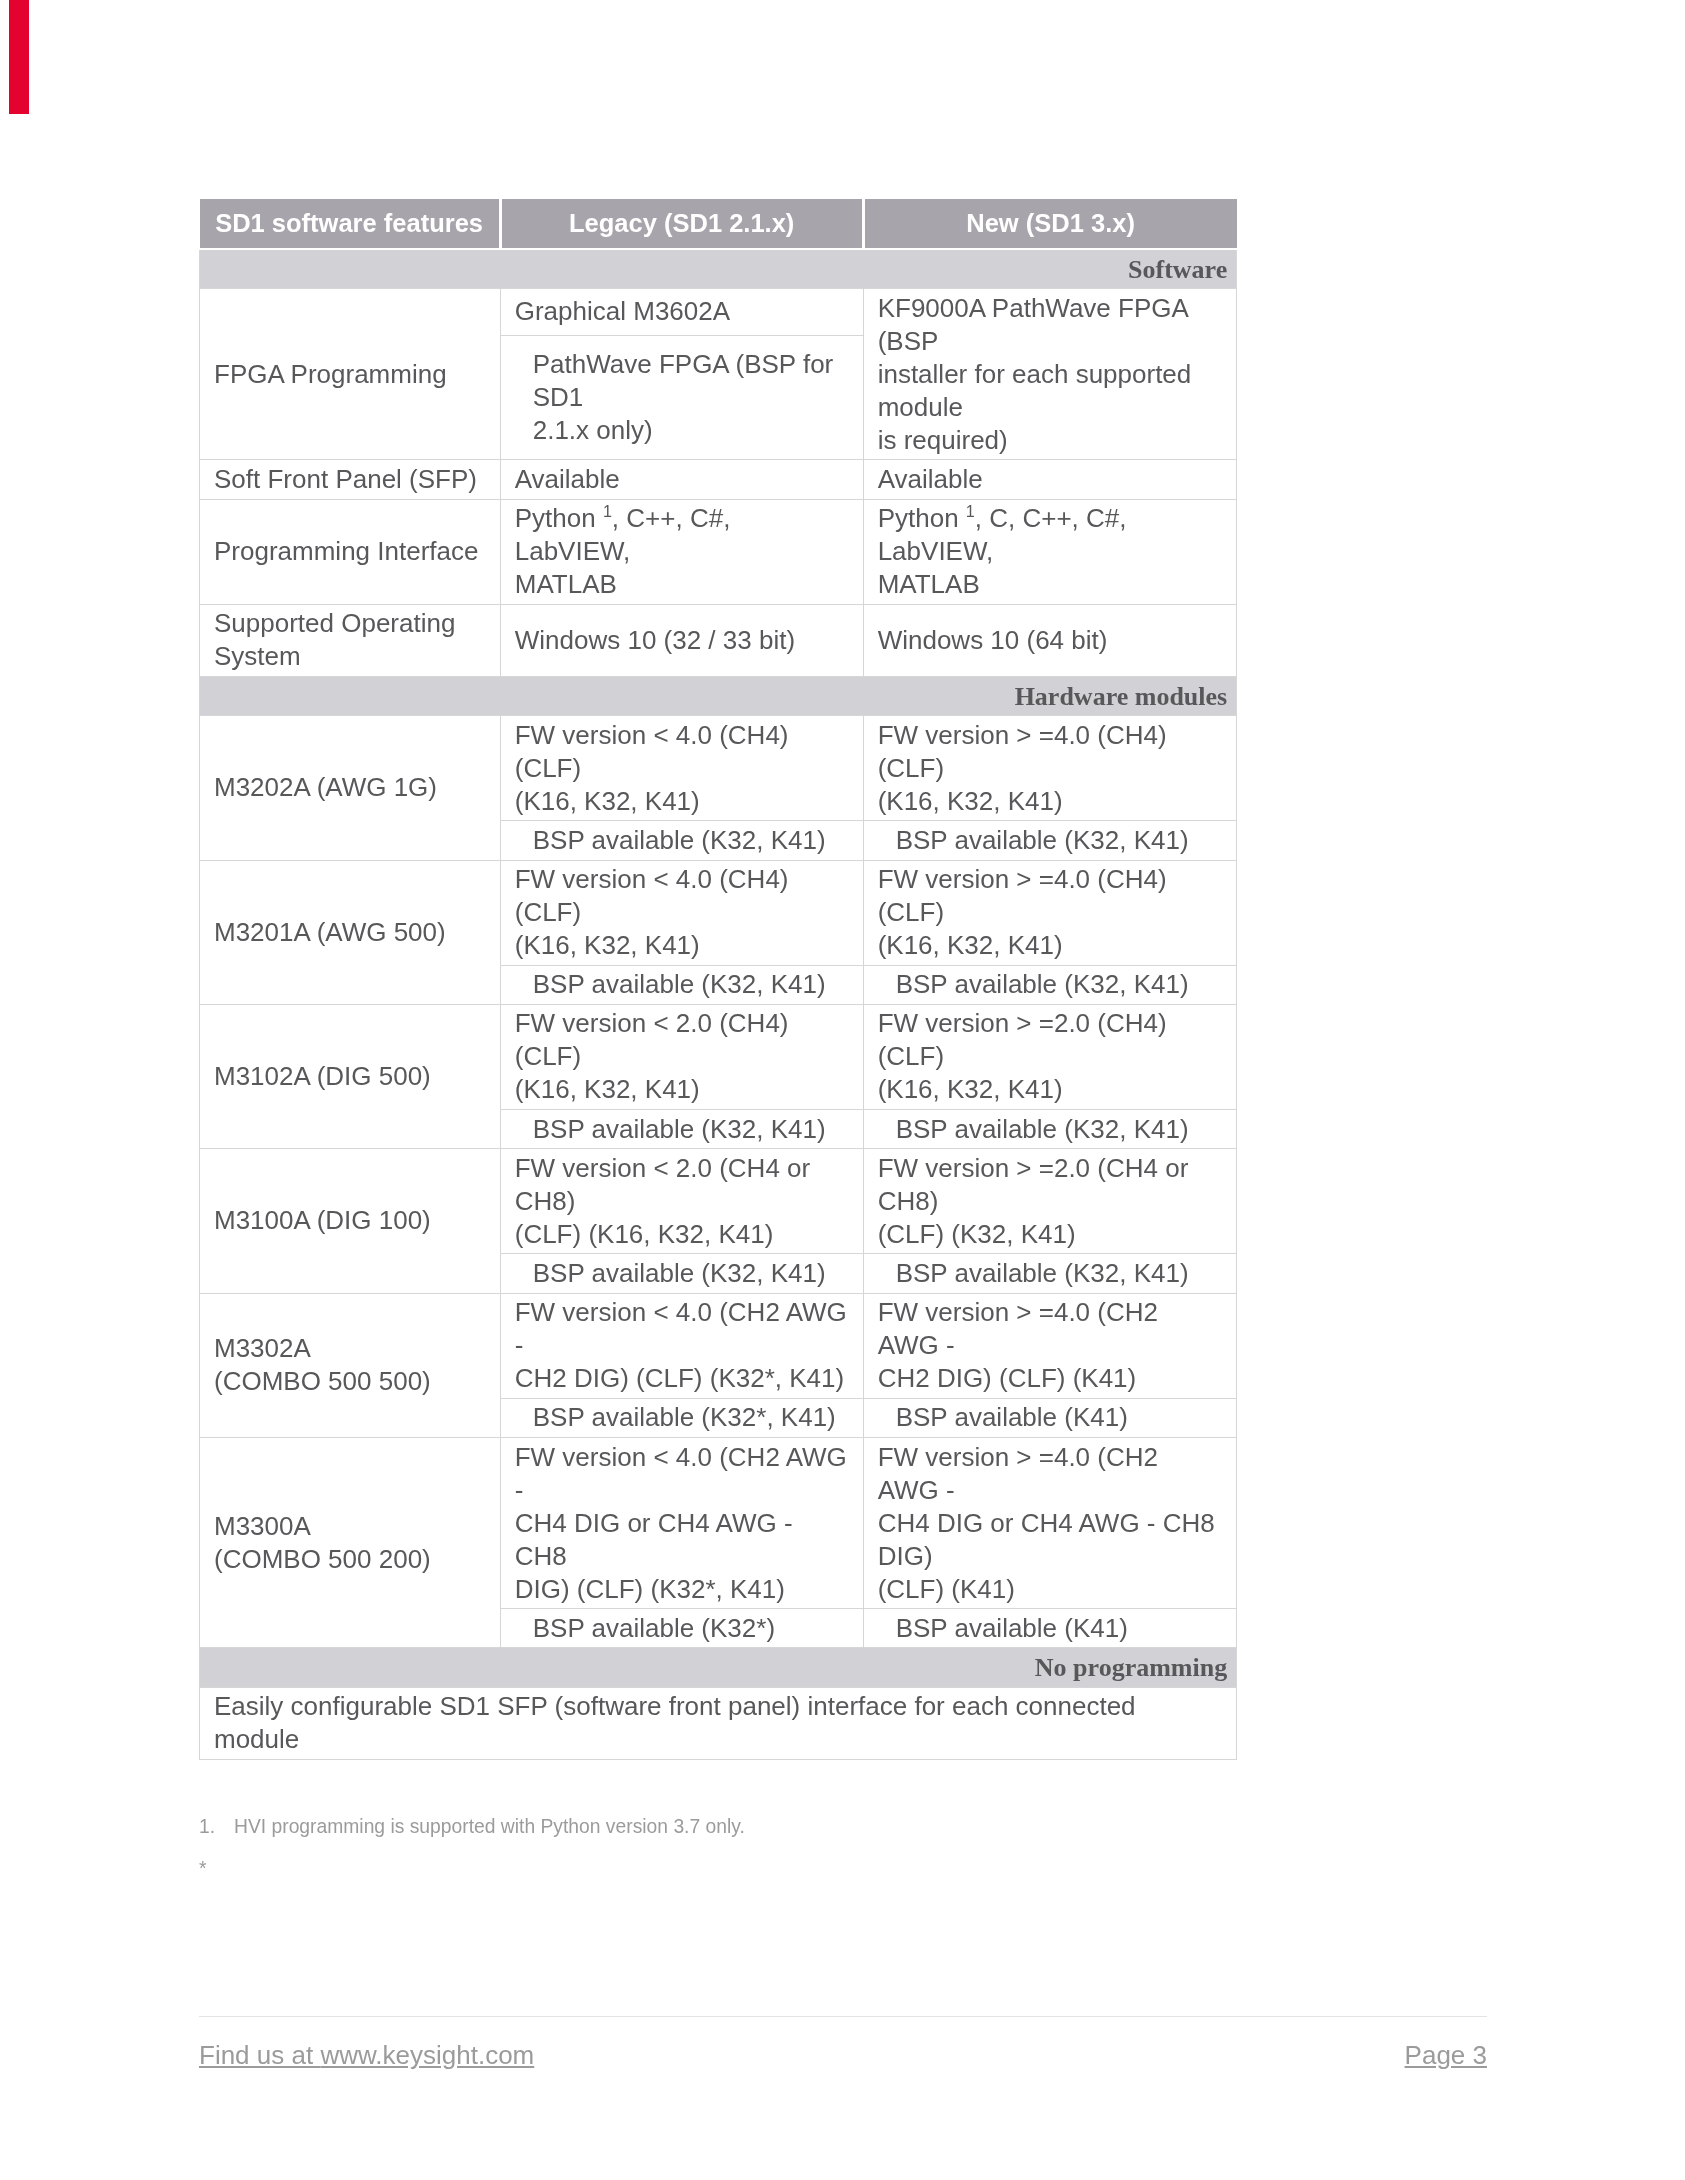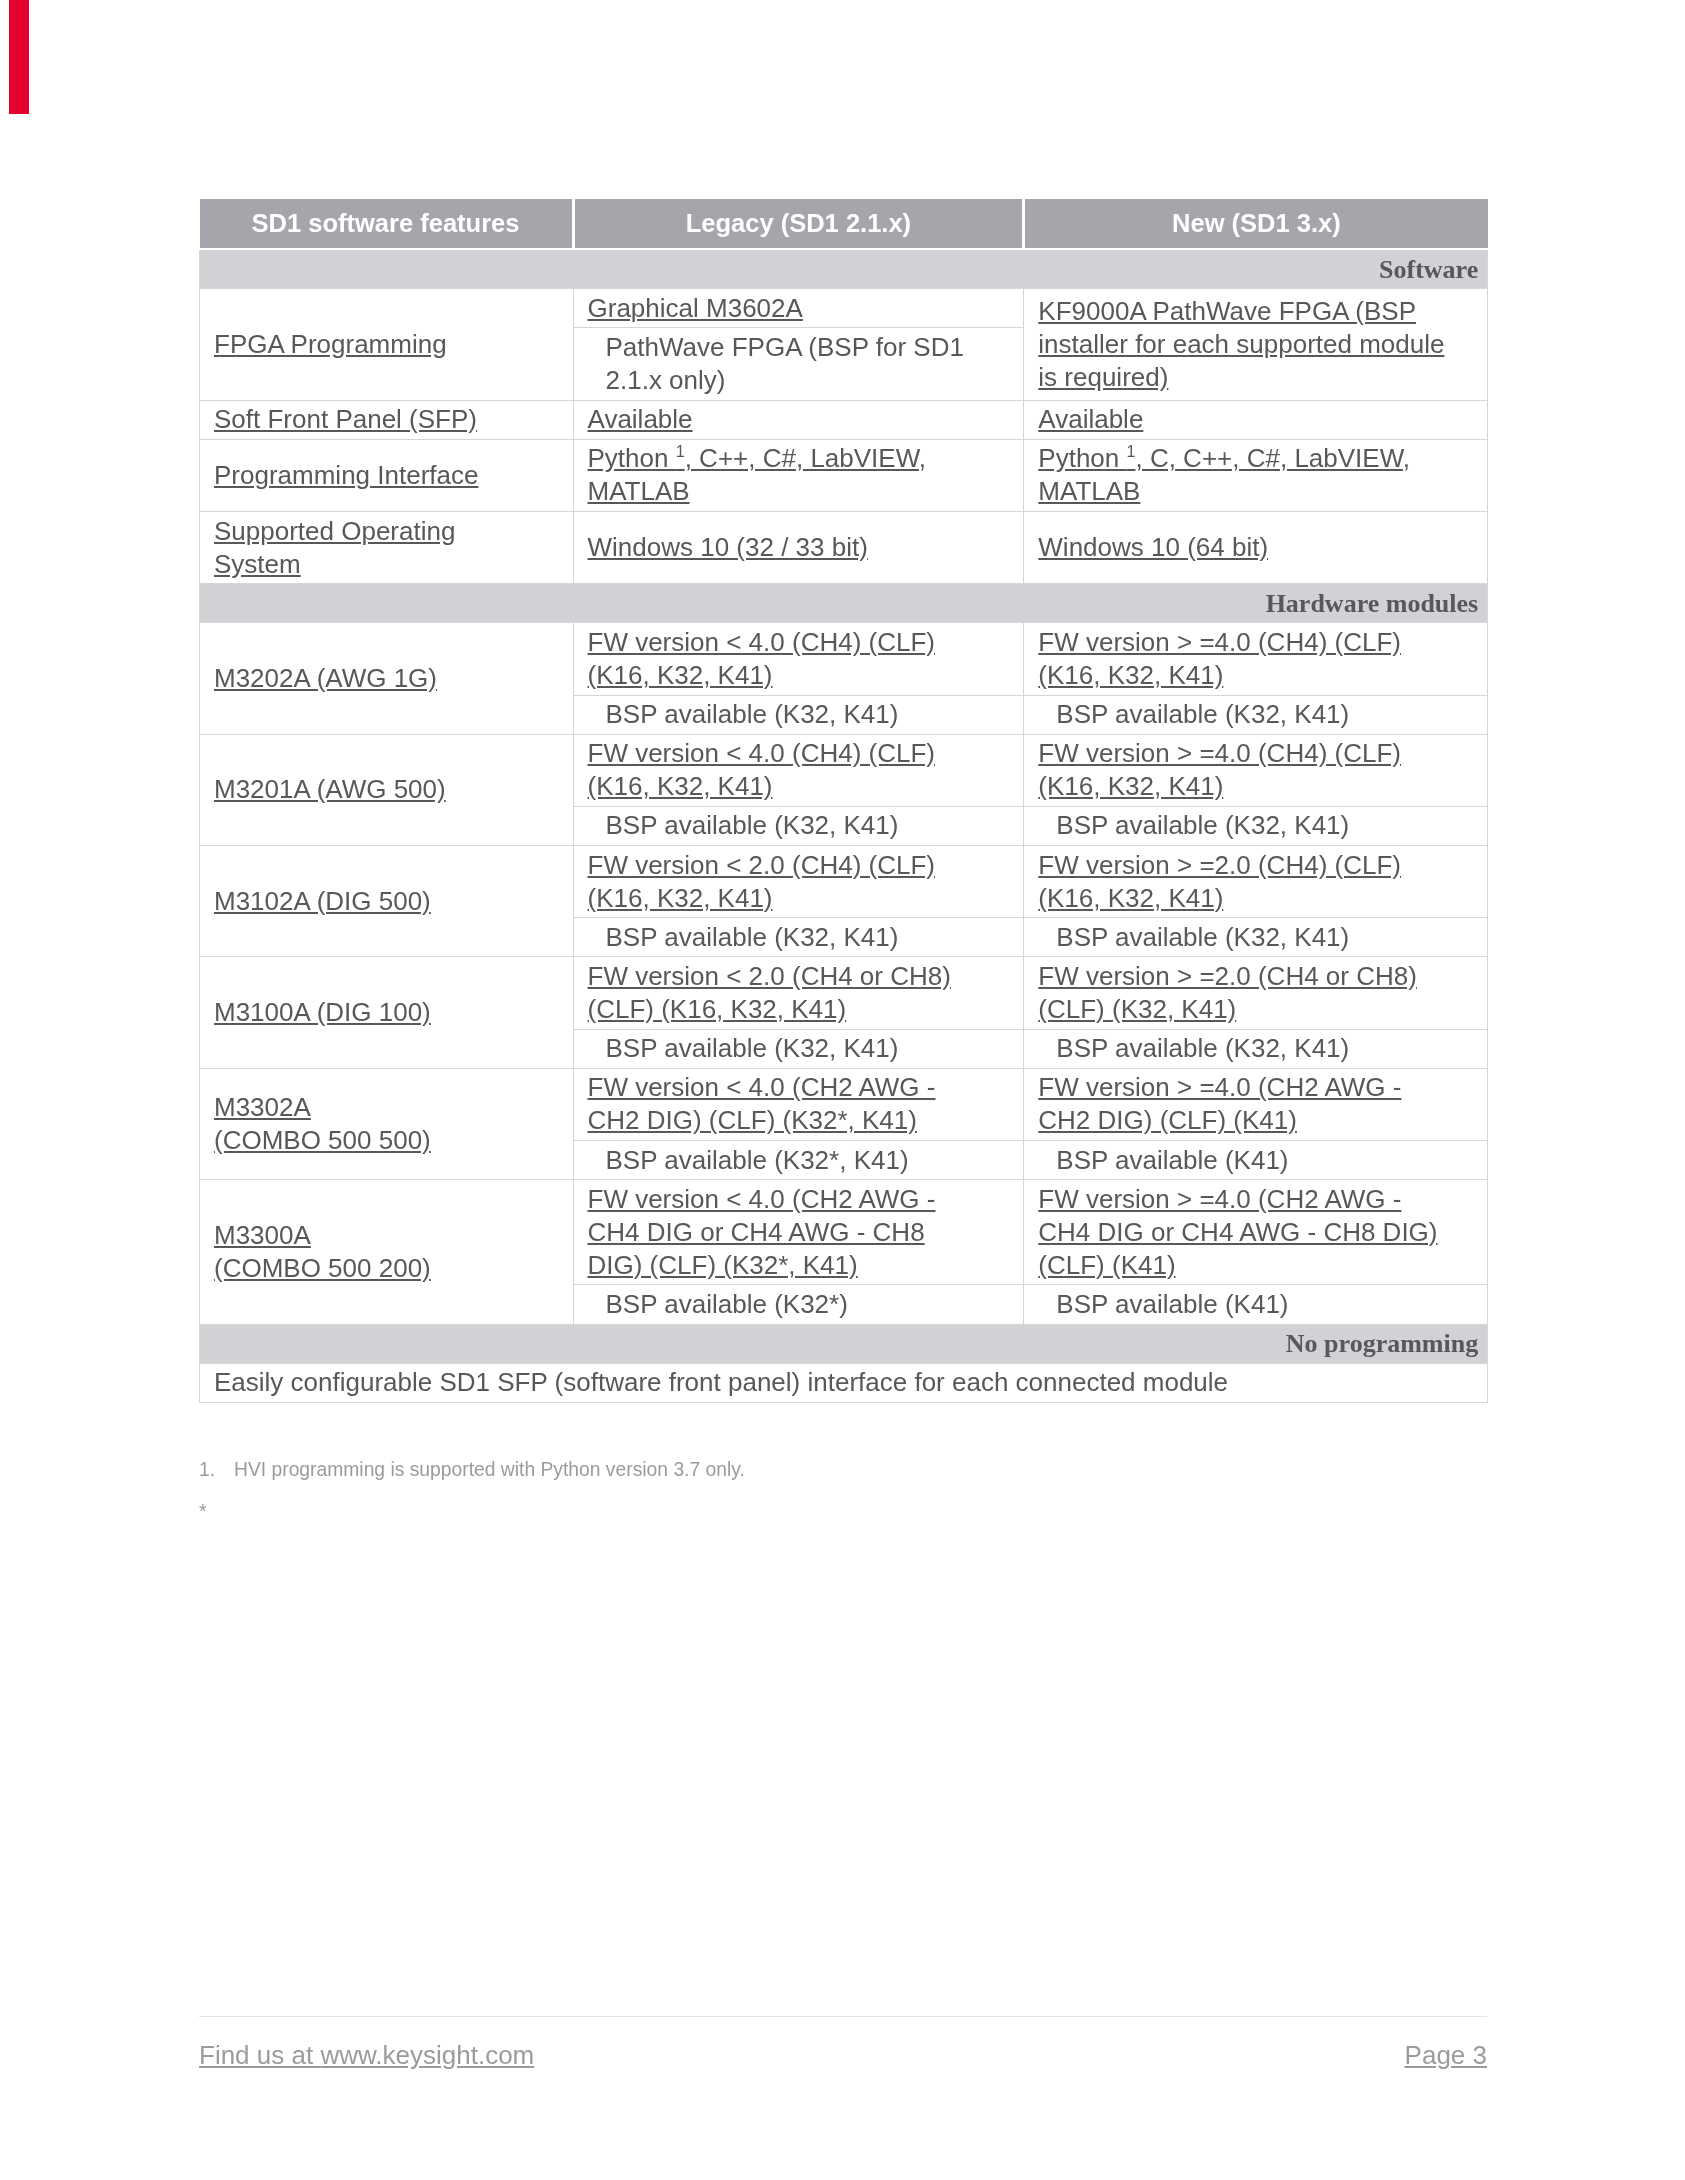--- a/index.html
+++ b/index.html
@@ -15,21 +15,21 @@
   html,body{background:#fff;}
   body{
     width:1685px;height:2180px;position:relative;overflow:hidden;
     font-family:"Liberation Sans",sans-serif;color:var(--c-cell_text);
   }
   .red-bar{
     position:absolute;left:8.8px;top:0;width:20px;height:114px;
     background:var(--c-brand_red);
   }
   .content{
-    position:absolute;left:199px;top:199px;width:1289px;
+    position:absolute;left:199px;top:199px;width:1038px;
   }
   table.cmp{
     border-collapse:collapse;table-layout:fixed;width:100%;
     font-size:26px;line-height:33px;color:var(--c-cell_text);
   }
   table.cmp td{
     border:0.9px solid var(--c-border);
     padding:2.6px 14px;
     vertical-align:middle;
     white-space:pre-line;
@@ -43,21 +43,21 @@
   }
   table.cmp th:first-child{border-left:0;}
   table.cmp td.band{
     background:var(--c-band_bg);
     text-align:right;font-weight:bold;
     color:var(--c-cell_text);
     padding:2.6px 8.8px;
     font-family:Liberation Serif, serif;
   }
   table.cmp tr.sub td{border-top-color:#e2e2e2;padding-left:32px;}
-  table.cmp tr.group-start td{border-top-color:#c9c9c9;text-decoration:underline;}
+  table.cmp tr.group-start td{border-top-color:#c9c9c9;}
   sup{font-size:0.62em;vertical-align:super;line-height:0;}
   .footnotes{margin-top:54px;font-size:19.3px;line-height:26px;color:var(--c-muted_text);}
   .fn{display:flex;margin-bottom:16px;}
   .fn-marker{width:35px;flex:0 0 35px;}
   .red-link{color:var(--c-link_red);text-decoration:none;cursor:pointer;}
   .page-footer{
     position:absolute;left:199px;right:198px;top:2016px;
     border-top:1.8px solid #e4e4e4;
     padding-top:23px;
     display:flex;justify-content:space-between;

